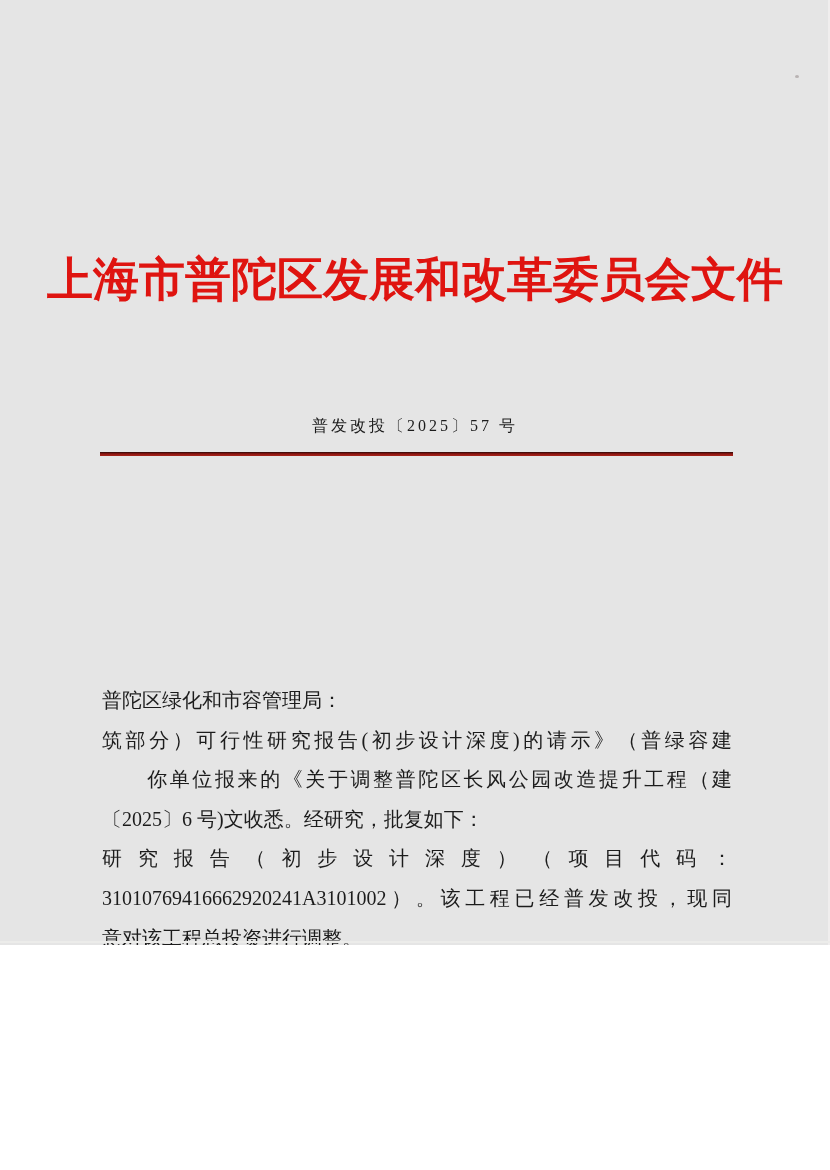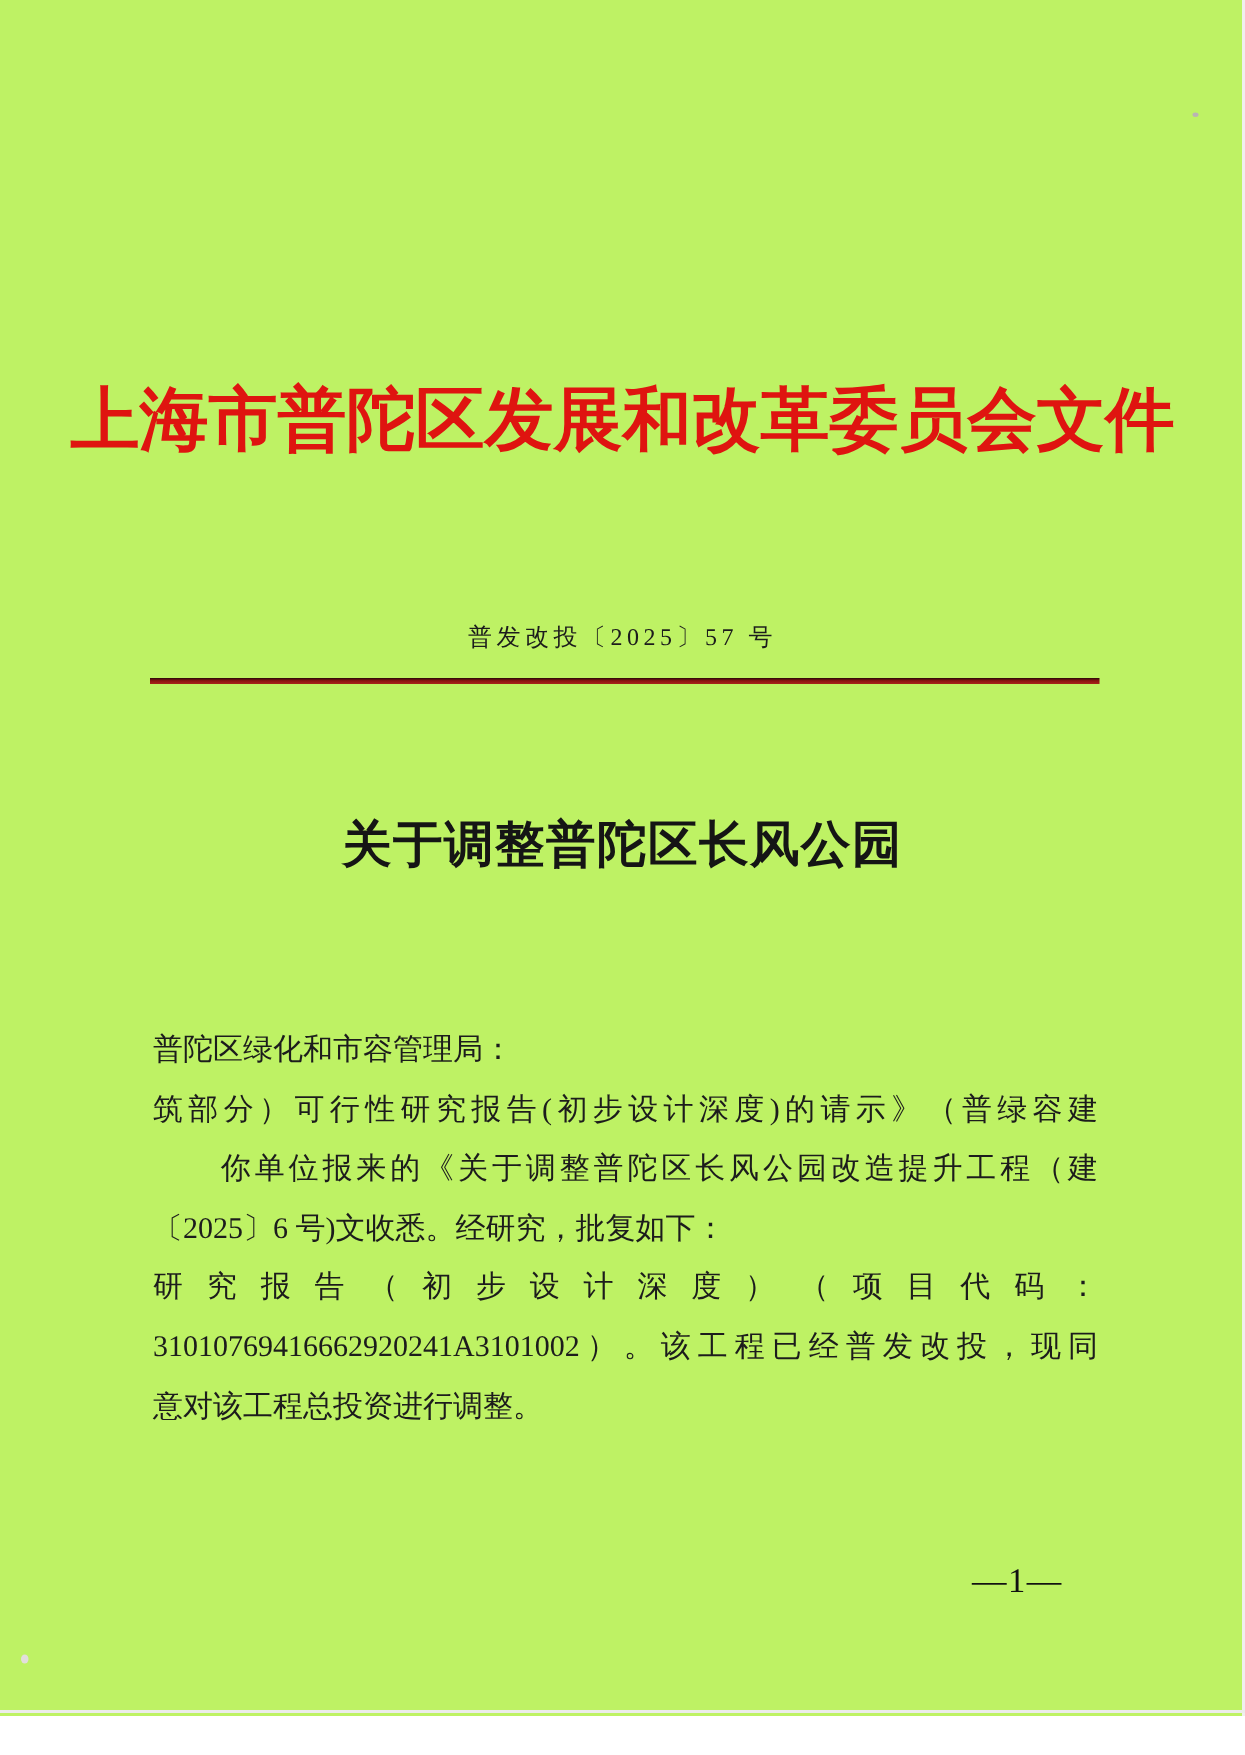--- a/index.html
+++ b/index.html
@@ -3,22 +3,22 @@
 <meta charset="utf-8">
 <style>
   html, body {
     margin: 0;
     padding: 0;
     background: #ffffff;
   }
   .page {
     position: relative;
     width: 830px;
-    height: 1144px;
-    background: #bef264;
+    height: 945px;
+    background: #e5e5e5;
     overflow: hidden;
     font-family: "Liberation Serif", "DejaVu Serif", serif;
     color: #1c1c1c;
   }
   
   .agency-header {
     position: absolute;
     top: 252px;
     left: 0;
     width: 100%;
@@ -134,21 +134,20 @@
 
 <div class="page">
 
   <div class="agency-header">上海市普陀区发展和改革委员会文件</div>
 
   <div class="doc-number">普发改投〔2025〕57 号</div>
 
   <div class="red-rule"></div>
 
   <div class="doc-title">
-    <div>关于调整普陀区长风公园</div>
   </div>
 
   <div class="body-text">
     <div class="body-line">普陀区绿化和市容管理局：</div>
     <div class="body-line stretch">筑部分）可行性研究报告(初步设计深度)的请示》（普绿容建</div>
     <div class="body-line stretch">　　你单位报来的《关于调整普陀区长风公园改造提升工程（建</div>
     <div class="body-line">〔2025〕6 号)文收悉。经研究，批复如下：</div>
     <div class="body-line stretch">研究报告（初步设计深度）（项目代码：</div>
     <div class="body-line stretch">31010769416662920241A3101002）。该工程已经普发改投，现同</div>
     <div class="body-line">意对该工程总投资进行调整。</div>

